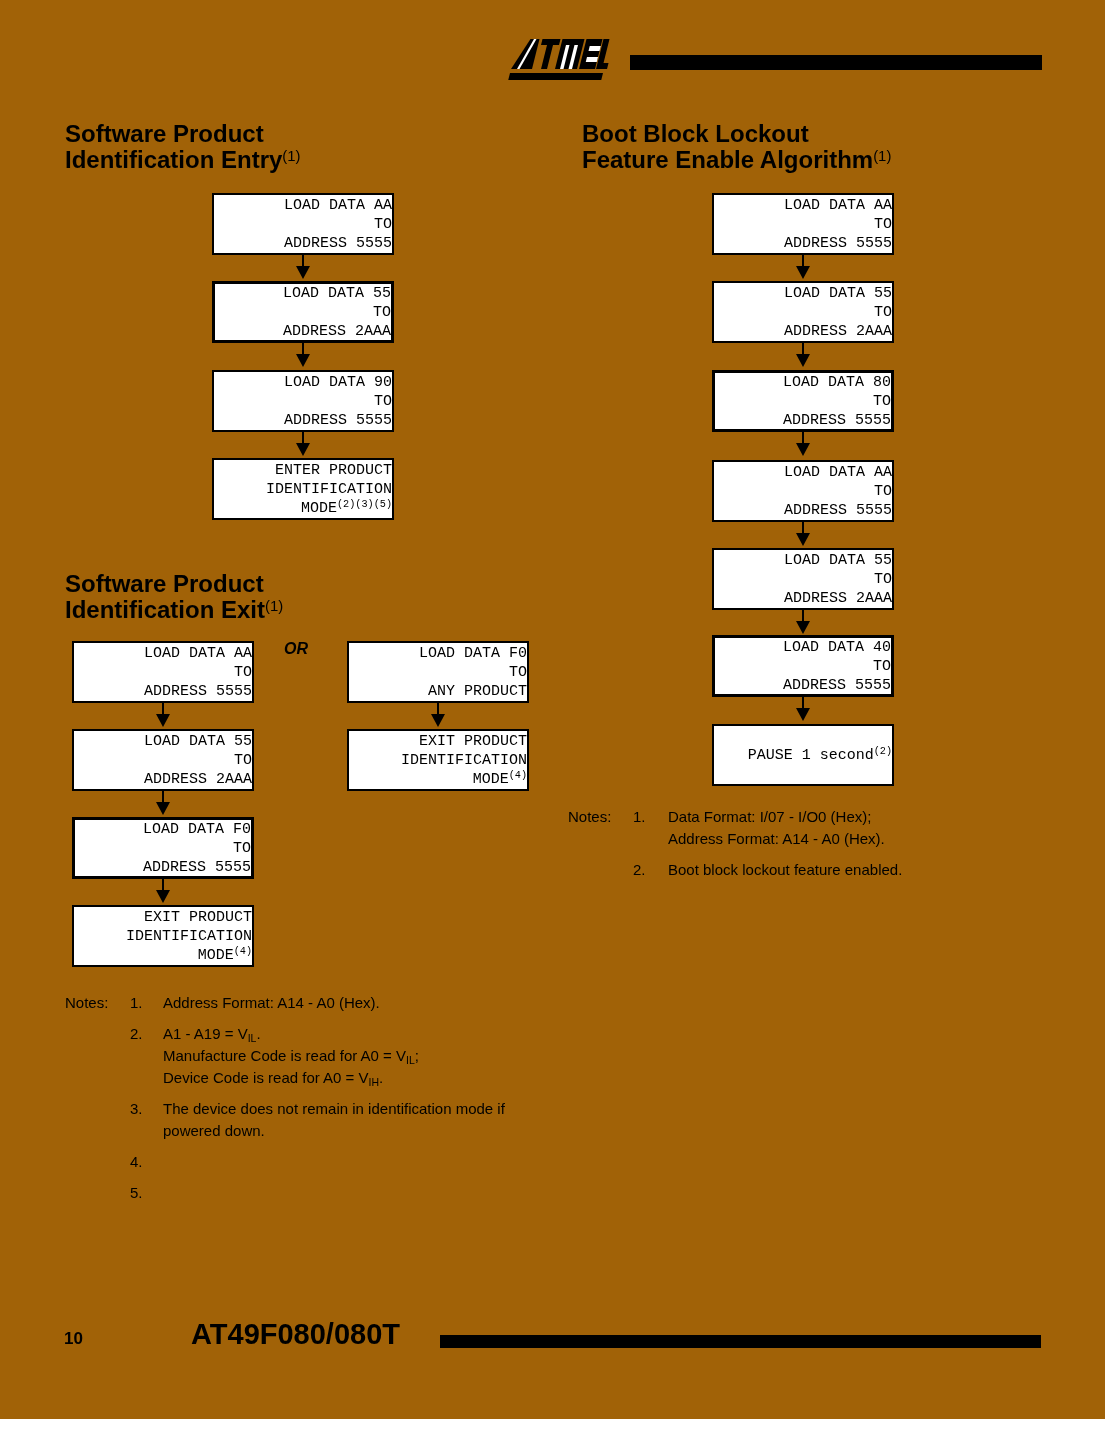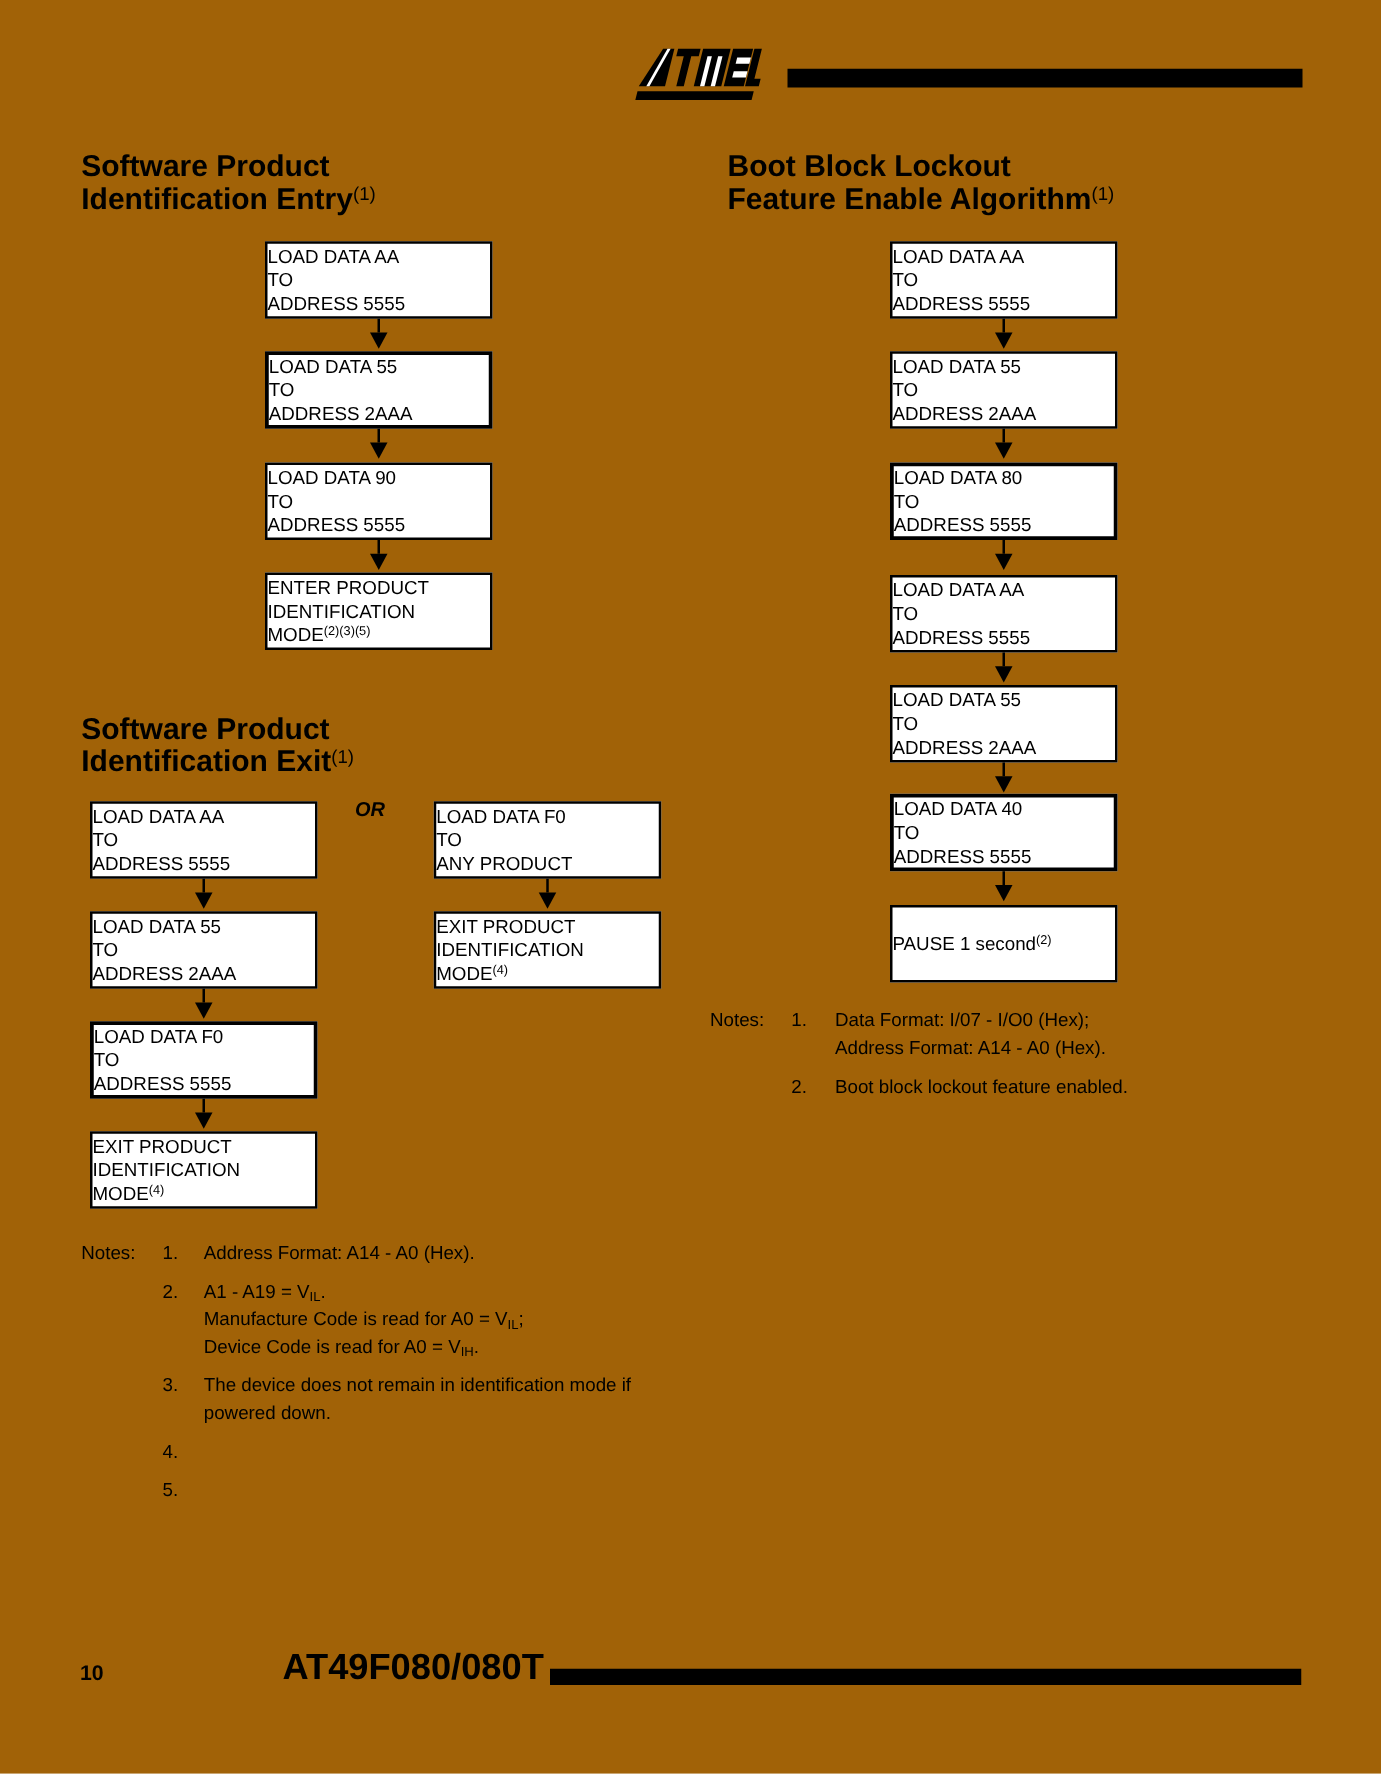--- a/index.html
+++ b/index.html
@@ -9,40 +9,40 @@
     overflow:hidden;
   }
   .logo { position:absolute; left:507px; top:36px; }
   .header-rule { position:absolute; left:630px; top:55px; width:412px; height:15px; background:#000; }
 
   .h { position:absolute; font-weight:bold; font-size:24px; line-height:26px; letter-spacing:0; }
   .h sup { font-weight:400; font-size:0.62em; line-height:0; position:relative; top:-0.45em; vertical-align:baseline; }
 
   .fc-box {
     position:absolute; width:182px; height:62px; border:2px solid #000; box-sizing:border-box;
-    display:flex; flex-direction:column; justify-content:center; align-items:flex-start;
-    text-align:center; font-size:15px; line-height:19px; background:#fff;
+    display:flex; flex-direction:column; justify-content:center; align-items:flex-end;
+    text-align:center; font-size:15px; line-height:19px; background:#fff;font-family:Liberation Mono, monospace;
   }
   .fc-box.thick { border-width:3px; }
   .fc-box sup { font-size:0.68em; line-height:0; position:relative; top:-0.4em; vertical-align:baseline; }
 
   .arrow { position:absolute; width:14px; }
   .arrow .stem { margin:0 auto; width:2px; height:11px; background:#000; }
   .arrow .head { width:0; height:0; border-left:7px solid transparent; border-right:7px solid transparent; border-top:13px solid #000; }
 
   .or-label { position:absolute; font-weight:bold; font-size:16px; }
 
   .notes { position:absolute; font-size:15px; line-height:22px; }
   .note-row { display:grid; margin-bottom:9px; }
   .notes-left .note-row { grid-template-columns:65px 33px 1fr; }
   .notes-right .note-row { grid-template-columns:65px 35px 1fr; }
   .notes sub { font-size:0.7em; line-height:0; position:relative; top:0.28em; vertical-align:baseline; }
 
   .page-number { position:absolute; left:64px; top:1329px; font-weight:bold; font-size:17px; }
-  .doc-title { position:absolute; left:191px; top:1318px; font-weight:bold; font-size:29px; line-height:32px;margin-left:35px; }
+  .doc-title { position:absolute; left:191px; top:1318px; font-weight:bold; font-size:29px; line-height:32px; }
   .footer-bar { position:absolute; left:440px; top:1335px; width:601px; height:13px; background:#000; }
 </style>
 </head>
 <body>
 
 <div class="page">
 
   <svg class="logo" width="104" height="48" viewBox="0 0 104 48" role="img" aria-label="ATMEL">
     <g transform="translate(6,1) skewX(-14)">
       <polygon fill="#000" points="6,32 18,2 27,2 27,32"></polygon>

